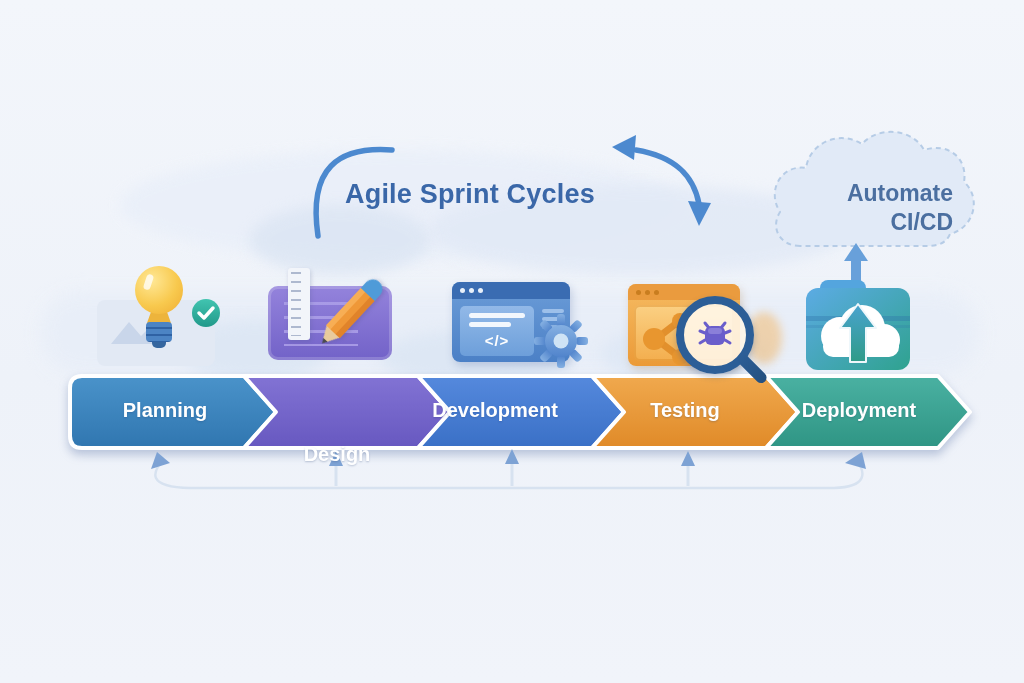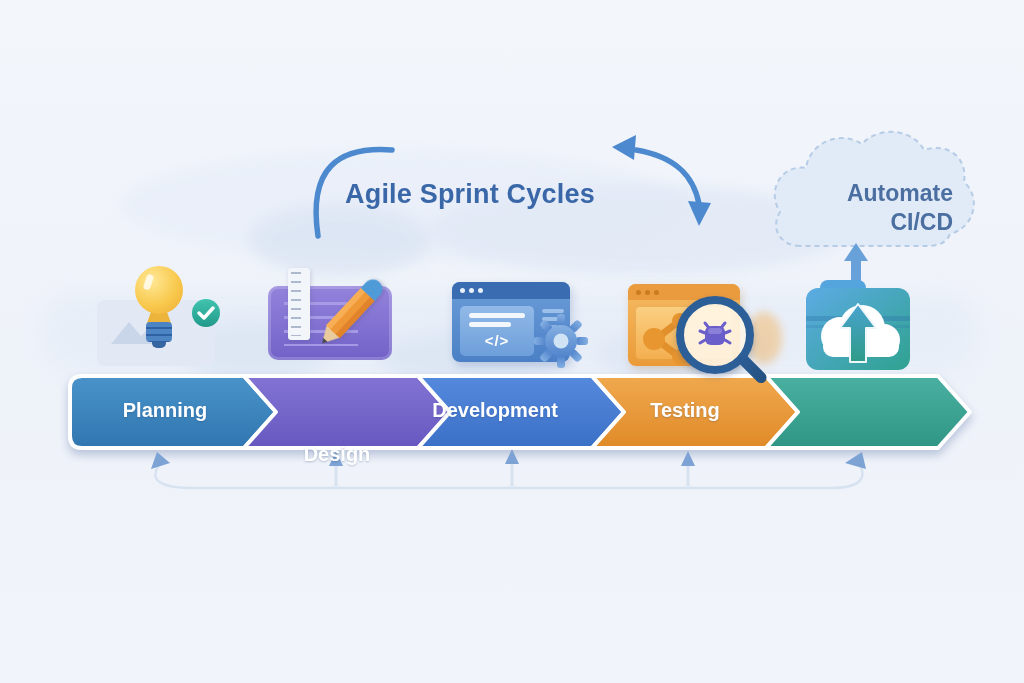--- a/index.html
+++ b/index.html
@@ -272,14 +272,15 @@
         <rect x="25" y="90" width="76" height="21" rx="10"></rect>
       </g>
       <path d="M60,58 L42,82 L52,82 L52,116 L68,116 L68,82 L78,82 Z" fill="url(#arrg)" stroke="#eef7fb" stroke-width="2" stroke-linejoin="round"></path>
     </svg>
   </div>
 
   <div class="stage-label" style="left:70px;padding-left:8px;">Planning</div>
   <div class="stage-label" style="left:250px;margin-top:44px;">Design</div>
   <div class="stage-label" style="left:408px;">Development</div>
   <div class="stage-label" style="left:598px;">Testing</div>
+  <div class="stage-label" style="left:772px;">Deployment</div>
 
 </div>
 
 </body></html>

